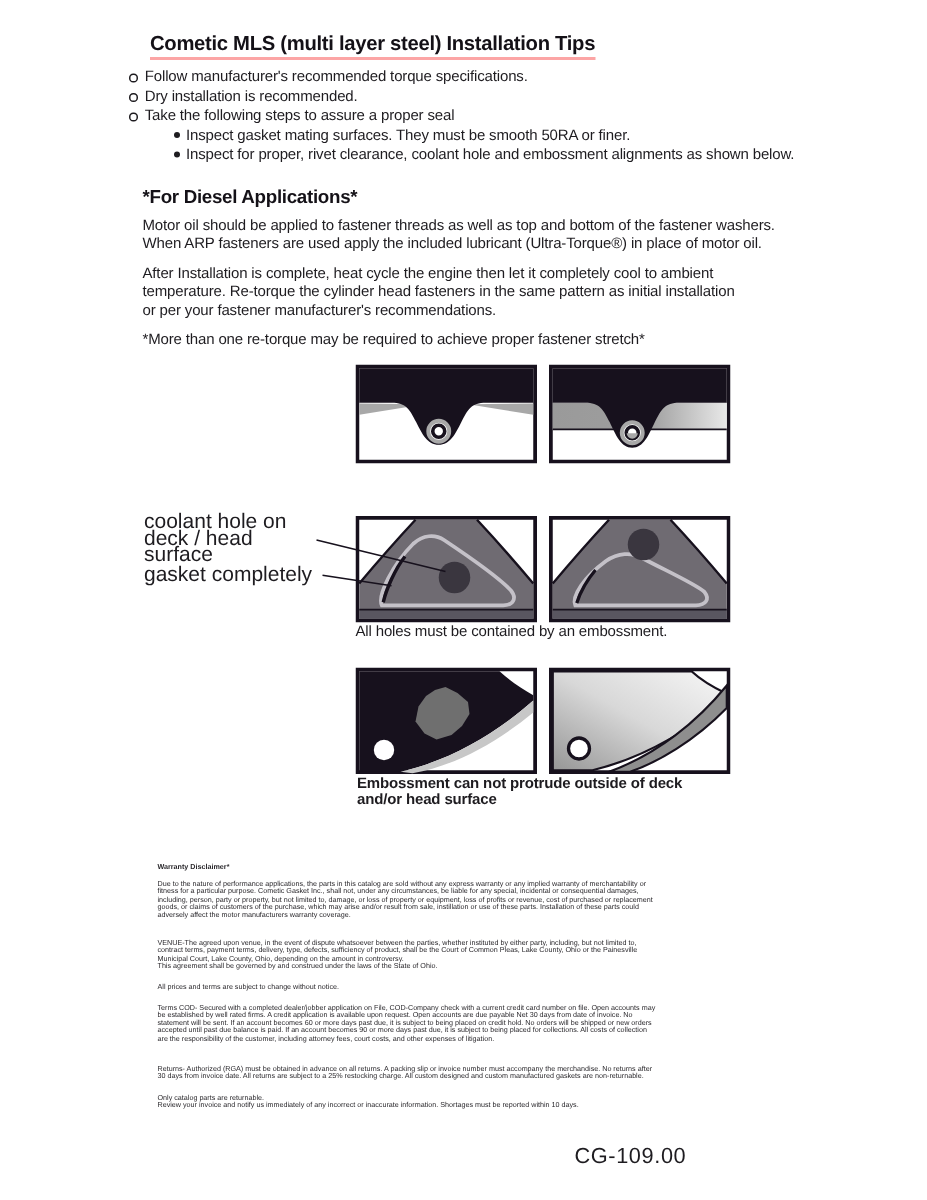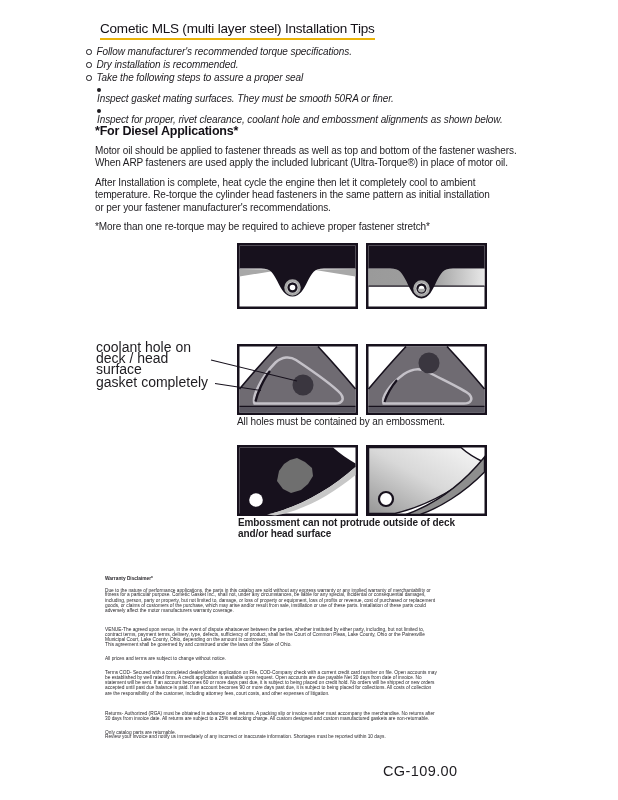--- a/index.html
+++ b/index.html
@@ -1,27 +1,27 @@
 <!DOCTYPE html>
 <html><head>
 <meta charset="utf-8">
 <style>
   html,body{margin:0;padding:0;background:#ffffff;}
   .page{position:relative;width:618px;height:800px;background:#ffffff;overflow:hidden;
         font-family:"Liberation Sans","DejaVu Sans",sans-serif;color:#1e1c20;}
 
   
-  .title{position:absolute;left:100px;top:21px;margin:0;font-size:13.5px;font-weight:normal;
-         letter-spacing:-0.2px;color:#141117;border-bottom:2px solid #eab308;padding-bottom:2px;}
+  .title{position:absolute;left:100px;top:21px;margin:0;font-size:13.5px;font-weight:bold;
+         letter-spacing:-0.2px;color:#141117;border-bottom:2px solid #fca5a5;padding-bottom:2px;}
 
   
   .tips{position:absolute;left:86px;top:45px;width:520px;font-size:10px;line-height:13px;letter-spacing:-0.1px;}
-  .b{display:flex;align-items:flex-start;white-space:nowrap;font-style:italic;}
+  .b{display:flex;align-items:flex-start;white-space:nowrap;}
   .mk1{flex:0 0 auto;width:3.5px;height:3.5px;border:1px solid #1e1c20;border-radius:50%;margin:4px 5px 0 0;}
-  .b.l2{margin-left:11px;flex-direction:column;}
+  .b.l2{margin-left:30px;}
   .mk2{flex:0 0 auto;width:4px;height:4px;background:#1e1c20;border-radius:50%;margin:4px 4px 0 0;}
 
   
   .diesel{position:absolute;left:95px;top:124px;width:460px;}
   .diesel h2{margin:0 0 7px 0;font-size:12.5px;font-weight:bold;color:#141117;letter-spacing:-0.2px;}
   .diesel p{margin:4px 0 7px 0;font-size:10px;line-height:12.4px;letter-spacing:-0.1px;}
   .pre{white-space:pre-line;}
 
   
   .dlabel{position:absolute;width:121px;text-align:center;font-size:13px;letter-spacing:0.3px;color:#17121c;margin-top:20px;}

